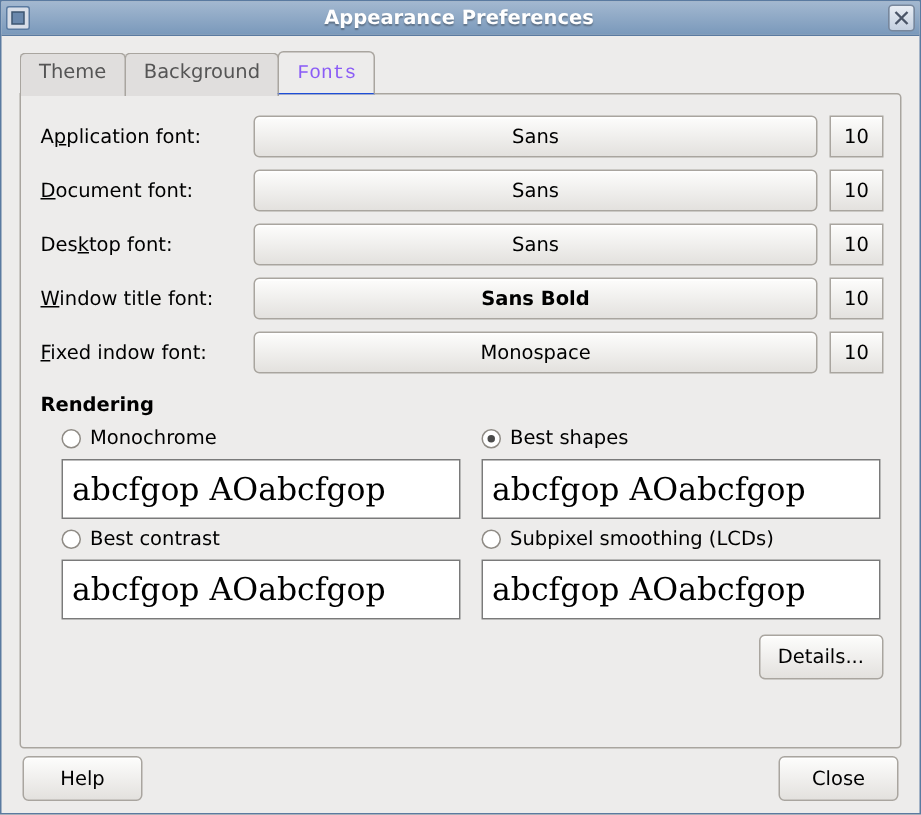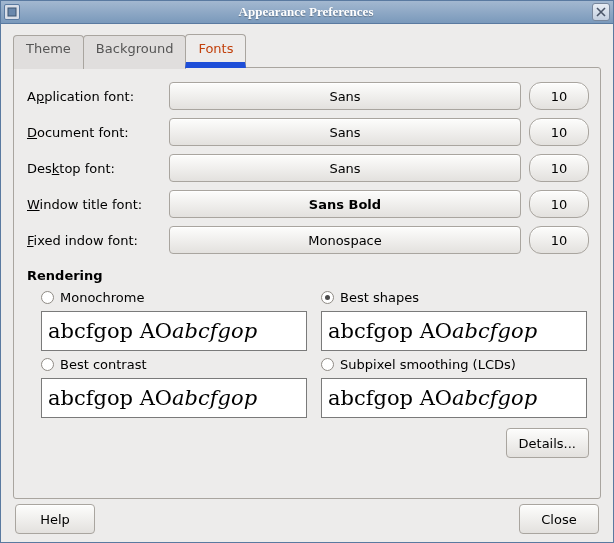--- a/index.html
+++ b/index.html
@@ -21,21 +21,20 @@
     flex-direction: column;
   }
   .titlebar {
     height: 23px;
     background: linear-gradient(to bottom, #a3b8d0 0%, #7a99bb 100%);
     display: flex;
     align-items: center;
     justify-content: space-between;
     padding: 0 3px;
     border-bottom: 1px solid #5a7aa0;
-    font-family: Liberation Serif, serif;
   }
   .titlebar-icon {
     width: 16px;
     height: 16px;
     background: #d8dee8;
     border: 1px solid #5a7aa0;
     border-radius: 2px;
     display: flex;
     align-items: center;
     justify-content: center;
@@ -76,26 +75,27 @@
     border-bottom: none;
     border-radius: 4px 4px 0 0;
     margin-right: -1px;
     cursor: pointer;
     color: #555;
     position: relative;
     top: 1px;
   }
   .tab.active {
     background: #edeceb;
-    color: #c2410c;
-    border-bottom: 6px solid #1d4ed8;
+    color: #8b5cf6;
+    border-bottom: 1px solid #1d4ed8;
     top: 0;
     padding-top: 6px;
     padding-bottom: 6px;
     z-index: 3;
+    font-family: Liberation Mono, monospace;
   }
   .tab-panel {
     border: 1px solid #a9a59f;
     border-radius: 0 3px 3px 3px;
     padding: 14px 11px 25px 11px;
     background: #edeceb;
     position: relative;
     top: -1px;
     flex: 1;
   }
@@ -119,25 +119,25 @@
     border-radius: 4px;
     box-shadow: inset 0 1px 0 #fff;
     display: flex;
     align-items: center;
     justify-content: center;
     cursor: pointer;
     font-size: 13px;
   }
   .font-button.bold { font-weight: bold; }
   .size-button {
-    width: 60px;
+    width: 36px;
     height: 28px;
     background: linear-gradient(to bottom, #fdfdfc, #e3e1de);
     border: 1px solid #a9a59f;
-    border-radius: 12px;
+    border-radius: 0;
     box-shadow: inset 0 1px 0 #fff;
     display: flex;
     align-items: center;
     justify-content: center;
     cursor: pointer;
     font-size: 13px;
   }
   .section-heading {
     font-weight: bold;
     margin: 14px 0 6px 2px;
@@ -179,21 +179,21 @@
     background: #fff;
     border: 1px solid #7a7a7a;
     display: flex;
     align-items: center;
     padding: 0 6px;
     font-family: "DejaVu Serif", Georgia, serif;
     font-size: 21px;
     white-space: nowrap;
     overflow: hidden;
   }
-  .preview .italic { font-style: italic; }
+  .preview .italic { }
   .details-row {
     display: flex;
     justify-content: flex-end;
     margin-top: 10px;
   }
   .btn {
     min-width: 80px;
     height: 30px;
     background: linear-gradient(to bottom, #fdfdfc, #e3e1de);
     border: 1px solid #a9a59f;

